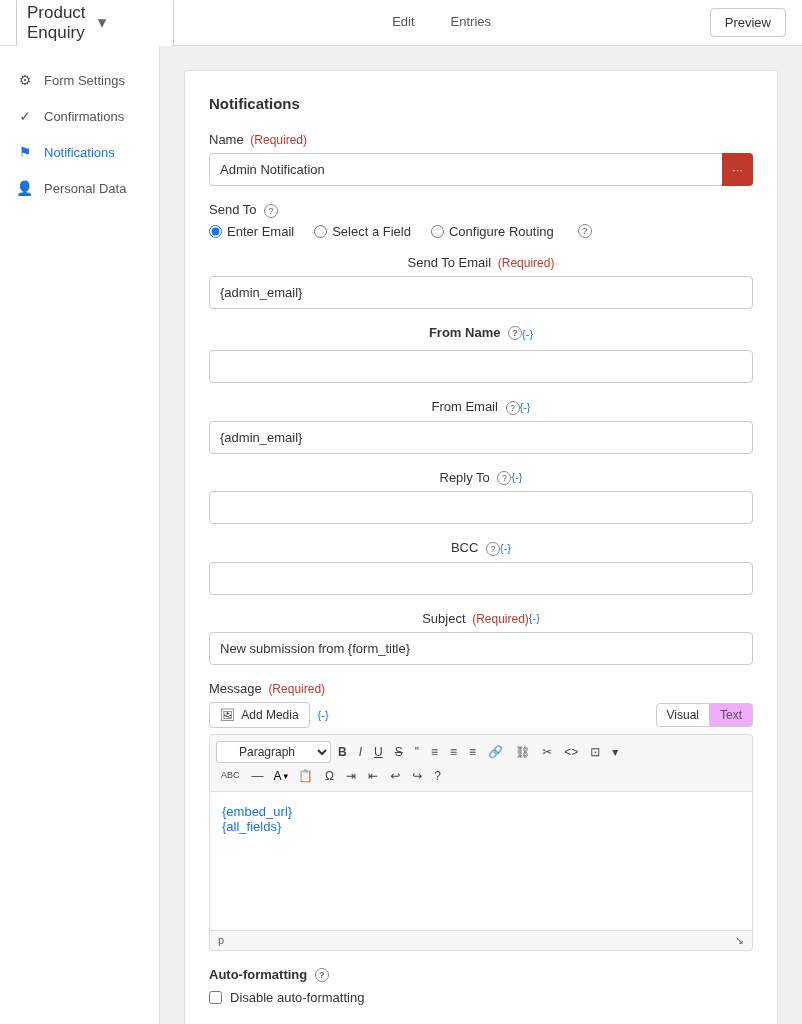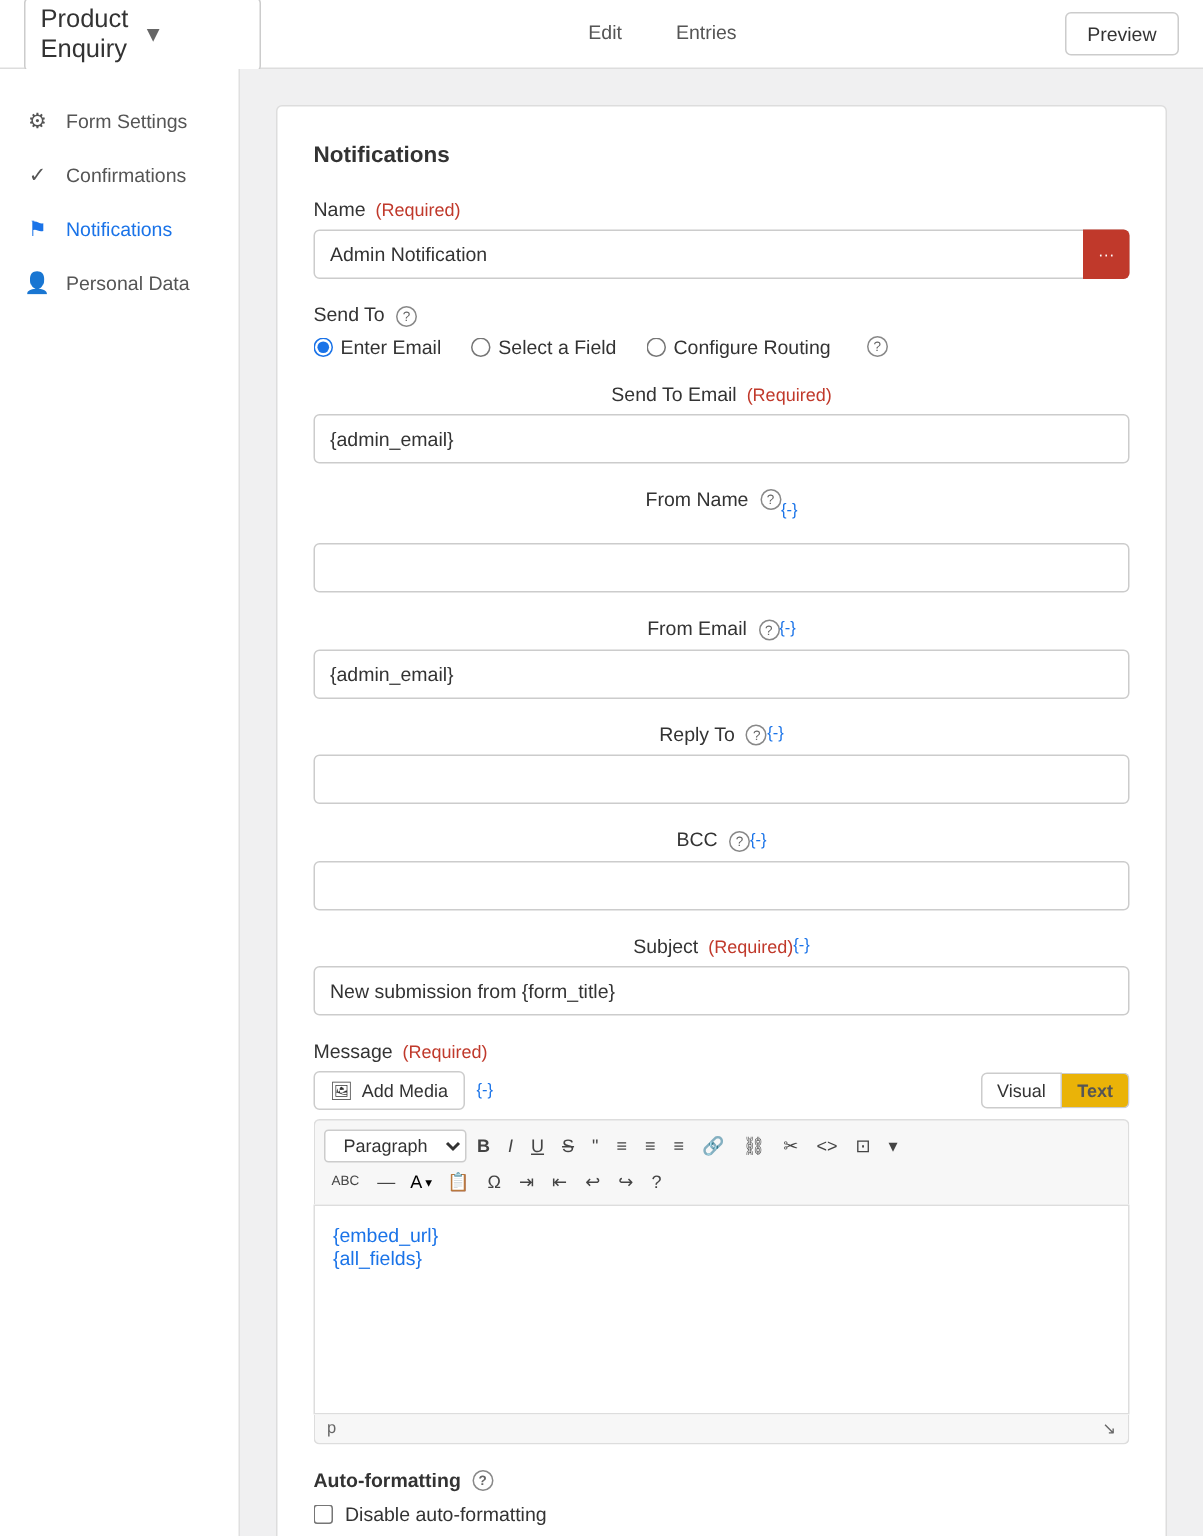--- a/index.html
+++ b/index.html
@@ -89,34 +89,34 @@
       margin-bottom: 6px;
     }
     .add-media-btn {
       display: flex; align-items: center; gap: 6px;
       background: #fff; border: 1px solid #ccc; border-radius: 4px;
       padding: 5px 10px; font-size: 12px; cursor: pointer; color: #333;
     }
     .visual-text-tabs { display: flex; }
     .vt-tab {
       padding: 4px 10px; font-size: 12px; border: 1px solid #ccc;
-      cursor: pointer; background: #eab308; color: #555; font-weight: bold;
+      cursor: pointer; background: #f0abfc; color: #555;
     }
     .vt-tab:first-child { border-radius: 4px 0 0 4px; }
     .vt-tab:last-child { border-radius: 0 4px 4px 0; border-left: none; }
     .vt-tab.active { background: #fff; color: #333; font-weight: 500; }
 
     .editor-toolbar {
       border: 1px solid #ddd; border-bottom: none; background: #f7f7f7;
       padding: 4px 6px; border-radius: 4px 4px 0 0;
     }
     .toolbar-row { display: flex; align-items: center; gap: 2px; flex-wrap: wrap; padding: 2px 0; }
     .tb-select {
       border: 1px solid #ccc; background: #fff; border-radius: 3px;
-      padding: 2px 8px; font-size: 12px; color: #333; cursor: pointer;
+      padding: 2px 18px; font-size: 12px; color: #333; cursor: pointer;
     }
     .tb-btn {
       background: none; border: none; cursor: pointer; padding: 3px 5px;
       font-size: 12px; color: #444; border-radius: 3px; line-height: 1;
     }
     .tb-color-btn { display: flex; align-items: center; gap: 2px; background: none; border: none; cursor: pointer; font-size: 12px; padding: 2px 3px; }
 
     .editor-body {
       border: 1px solid #ddd; min-height: 140px; background: #fff;
       padding: 12px; font-size: 13px; color: #333;
@@ -223,21 +223,21 @@
             <span class="required" style="color:#c0392b; font-size:12px; margin-left:3px;">(Required)</span>
           </label>
         </div>
         <div style="margin-top:6px;">
           <input type="text" class="form-input" value="{admin_email}" style="">
         </div>
       </div>
 
       <div class="form-group">
         <div class="field-row-right">
-          <label class="form-label" style="margin-bottom:16px;">
+          <label class="form-label" style="margin-bottom:4px;font-weight:bold;">
             <span>From Name</span>
             <span class="help-q">?</span>
           </label>
           <a class="merge-tag-link">{-}</a>
         </div>
         <div style="margin-top:6px;">
           <input type="text" class="form-input" value="" style="">
         </div>
       </div>
 

